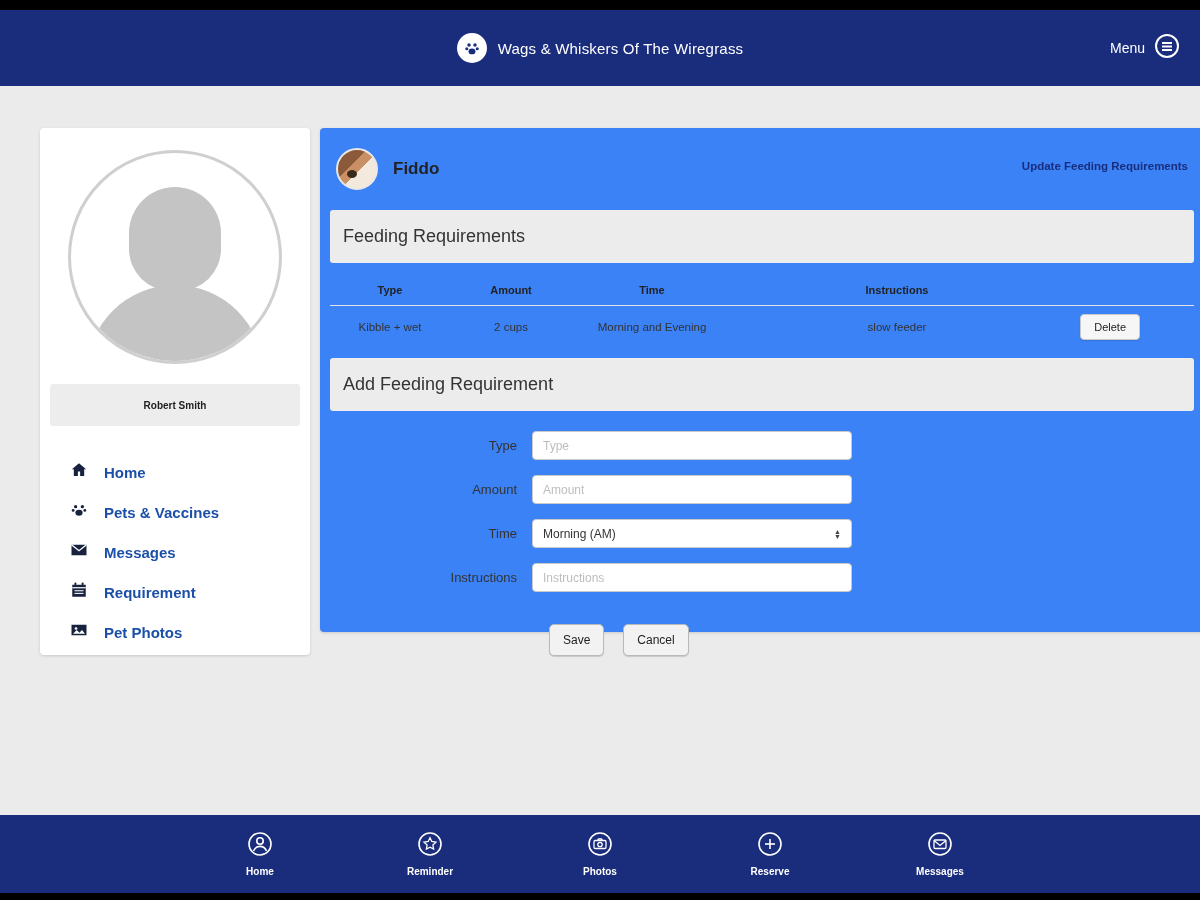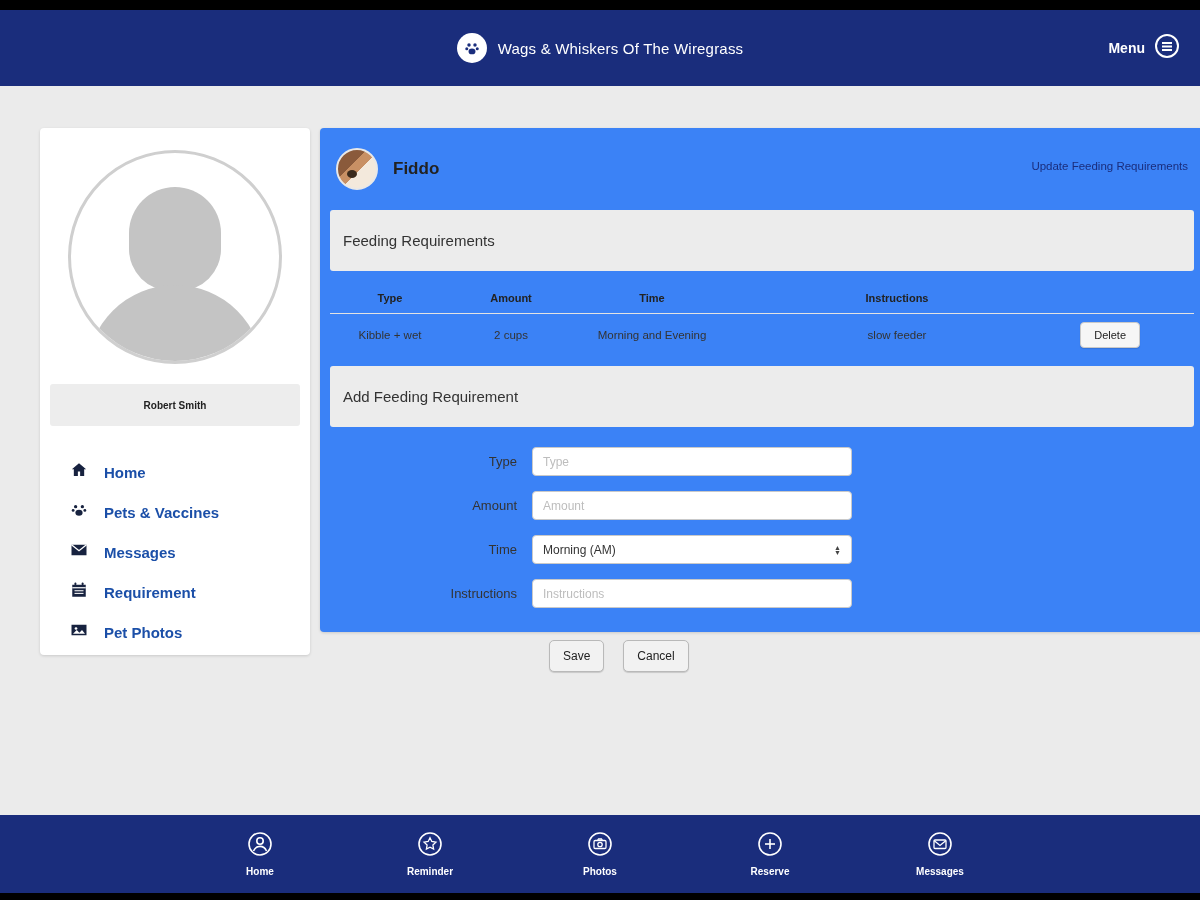--- a/index.html
+++ b/index.html
@@ -22,21 +22,21 @@
   .brand { display:flex; align-items:center; gap:11px; color:#fff; }
   .brand-logo {
     width:30px; height:30px; border-radius:50%; background:#fff;
     display:flex; align-items:center; justify-content:center; flex:0 0 auto;
   }
   .brand-title { font-size:15px; font-weight:normal; letter-spacing:.2px; }
   .menu-area {
     position:absolute; right:20px; top:50%; transform:translateY(-50%);
     display:flex; align-items:center; gap:9px; color:#fff; cursor:pointer;
   }
-  .menu-label { font-size:14px; font-weight:bold; }
+  .menu-label { font-size:14px; font-weight:normal; }
 
   
   .sidebar {
     position:absolute; left:40px; top:128px; width:270px; height:527px;
     background:#fff; border-radius:4px; box-shadow:0 1px 3px rgba(0,0,0,.14);
   }
   .avatar-ring {
     width:214px; height:214px; margin:22px auto 0; border-radius:50%;
     border:3px solid #cfcfcf; background:#fff; position:relative; overflow:hidden;
   }
@@ -69,25 +69,25 @@
     border:2px solid #e8e8e8; overflow:hidden; position:relative;
     background:linear-gradient(135deg,#8a5a3b 0 38%,#c89064 38% 55%,#f3e9dc 55%);
   }
   .pet-avatar::after {
     content:""; position:absolute; left:9px; top:20px; width:10px; height:8px;
     background:#3a2a1c; border-radius:50%;
   }
   .pet-name { margin-left:15px; font-size:17px; font-weight:bold; color:#222; }
   .update-link {
     position:absolute; right:16px; top:50%; transform:translateY(-50%);
-    font-size:11.5px; font-weight:400; color:#1a2d7c; cursor:pointer;
+    font-size:11.5px; font-weight:700; color:#1a2d7c; cursor:pointer;
   }
   .section-bar {
     margin:6px 10px 0; background:#ececec; border-radius:3px;
-    padding:22px 13px; font-size:15px; color:#333;
+    padding:16px 13px; font-size:18px; color:#333;
   }
   .feed-table { margin:12px 10px 0; }
   .tbl-row {
     display:grid; grid-template-columns:120px 122px 160px 330px 78px;
     align-items:center;
   }
   .tbl-row.head { border-bottom:1px solid #e3e3e3; padding:9px 0; }
   .tbl-row.data { padding:8px 0 12px; }
   .th { font-size:11px; font-weight:bold; color:#222; text-align:center; }
   .td { font-size:11.5px; color:#333; text-align:center; }

